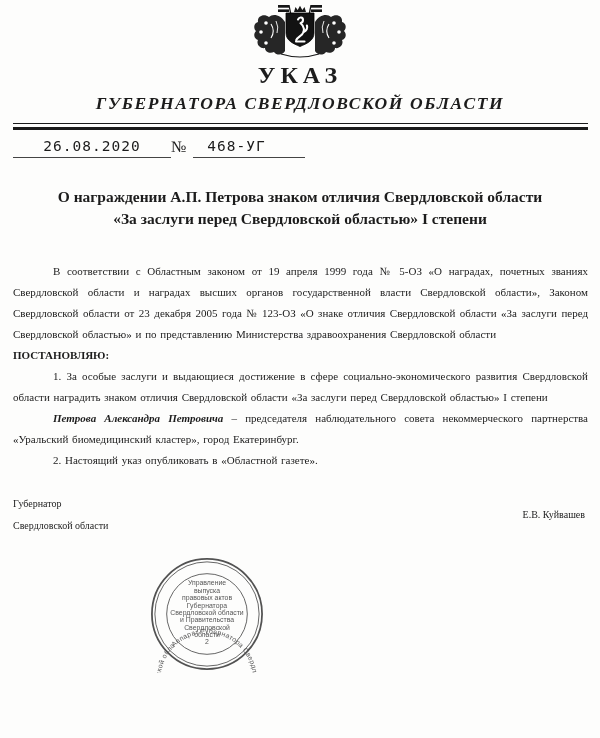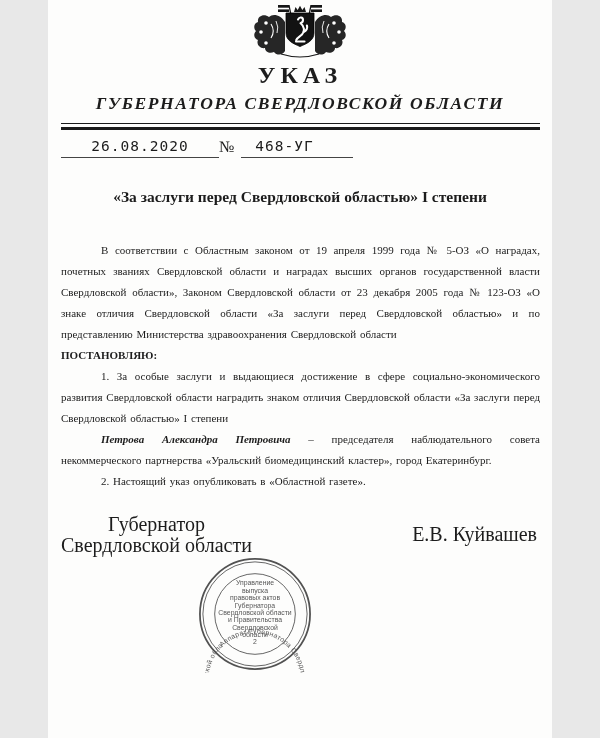--- a/index.html
+++ b/index.html
@@ -1,18 +1,18 @@
 <!DOCTYPE html>
 <html><head>
 <meta charset="utf-8">
 <style>
   html,body { margin:0; padding:0; background:#e8e8e8; }
   .page {
     position:relative;
-    width:504px; height:738px;
+    width:600px; height:738px;
     margin:0 auto;
     background:#fdfdfc;
     font-family:"Liberation Serif", serif;
     color:#1c1c1c;
     overflow:hidden;
   }
   .emblem { text-align:center; padding-top:3px; height:56px; }
   .doc-type {
     text-align:center; font-size:24px; font-weight:bold;
     letter-spacing:5px; margin-top:3px;
@@ -46,21 +46,21 @@
     text-align:center; font-weight:bold; font-size:15.5px;
     line-height:21.5px; margin-top:28px;
   }
   .content { margin:32px 12px 0 13px; font-size:11px; line-height:21px; word-spacing:1px; }
   .content p { margin:0; text-align:justify; }
   .indent { text-indent:40px; }
   .keyword { font-weight:bold; text-align:left; }
   .name-bi { font-weight:bold; font-style:italic; }
   .sig-row {
     display:flex; justify-content:space-between; align-items:center;
-    margin:22px 15px 16px 13px; font-size:20px; line-height:21.5px;text-align:center;
+    margin:22px 15px 16px 13px; font-size:10px; line-height:21.5px;
   }
   .stamp {
     position:absolute; left:148px; top:555px;
     width:118px; height:118px; opacity:0.88;
   }
   .stamp text { font-family:"Liberation Sans", sans-serif; fill:#3b3b3b; }
 </style>
 </head>
 <body>
 
@@ -110,20 +110,21 @@
   <div class="meta-row">
     <div class="date-field">26.08.2020</div>
     <div class="num-wrap">
       <span class="num-sign">№</span>
       <span class="num-field">468-УГ</span>
     </div>
   </div>
 
 
   <div class="doc-title">
+    <div>О награждении А.П. Петрова знаком отличия Свердловской области</div>
     <div>«За заслуги перед Свердловской областью» I степени</div>
   </div>
 
   <div class="content">
     <p class="indent">В соответствии с Областным законом от 19 апреля 1999 года № 5-ОЗ «О наградах, почетных званиях Свердловской области и наградах высших органов государственной власти Свердловской области», Законом Свердловской области от 23 декабря 2005 года № 123-ОЗ «О знаке отличия Свердловской области «За заслуги перед Свердловской областью» и по представлению Министерства здравоохранения Свердловской области</p>
     <p class="keyword">ПОСТАНОВЛЯЮ:</p>
     <p class="indent">1. За особые заслуги и выдающиеся достижение в сфере социально-экономического развития Свердловской области наградить знаком отличия Свердловской области «За заслуги перед Свердловской областью» I степени</p>
     <p class="indent"><span class="name-bi">Петрова Александра Петровича</span><span> – председателя наблюдательного совета некоммерческого партнерства «Уральский биомедицинский кластер», город Екатеринбург.</span></p>
     <p class="indent">2. Настоящий указ опубликовать в «Областной газете».</p>
   </div>

